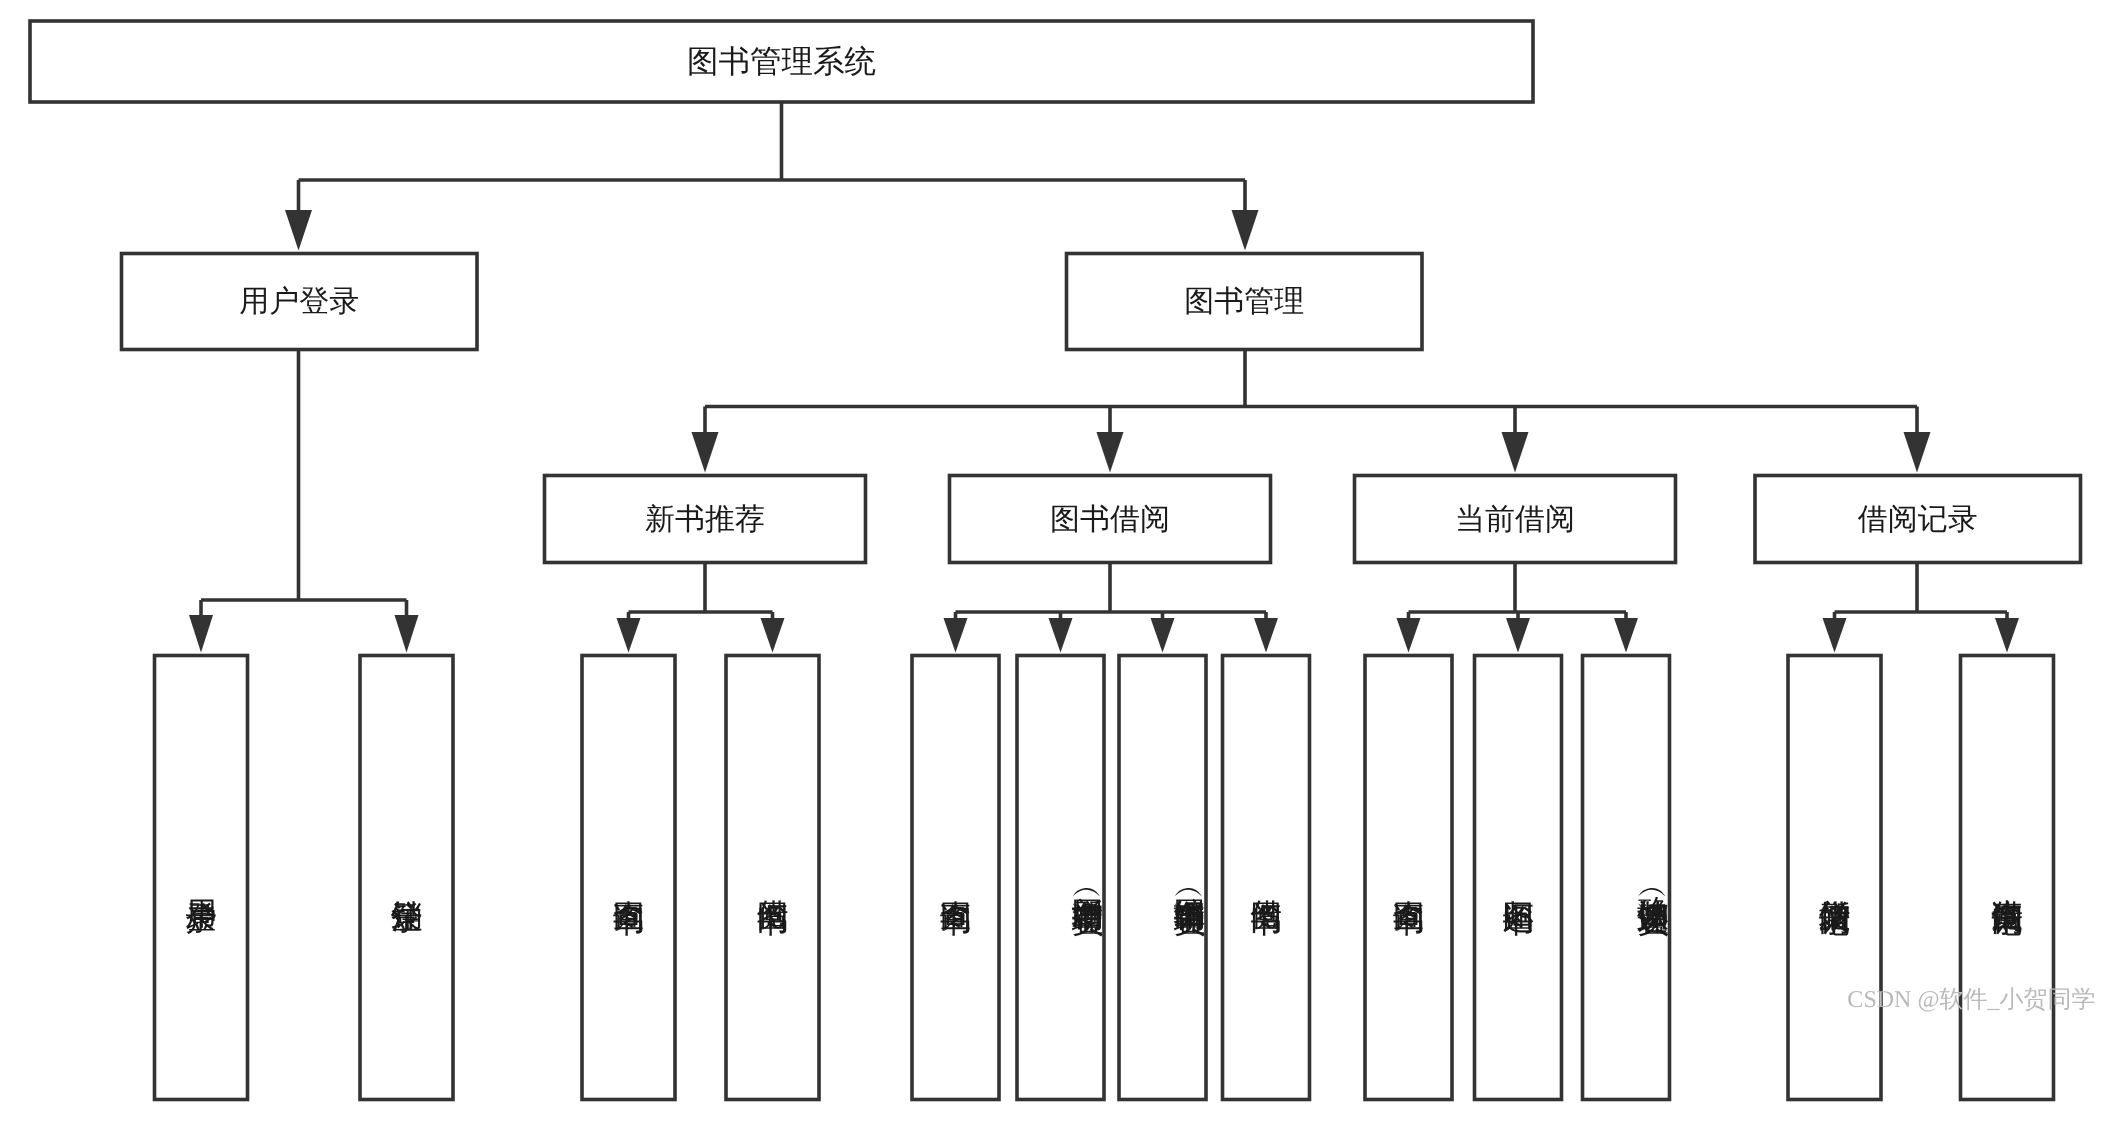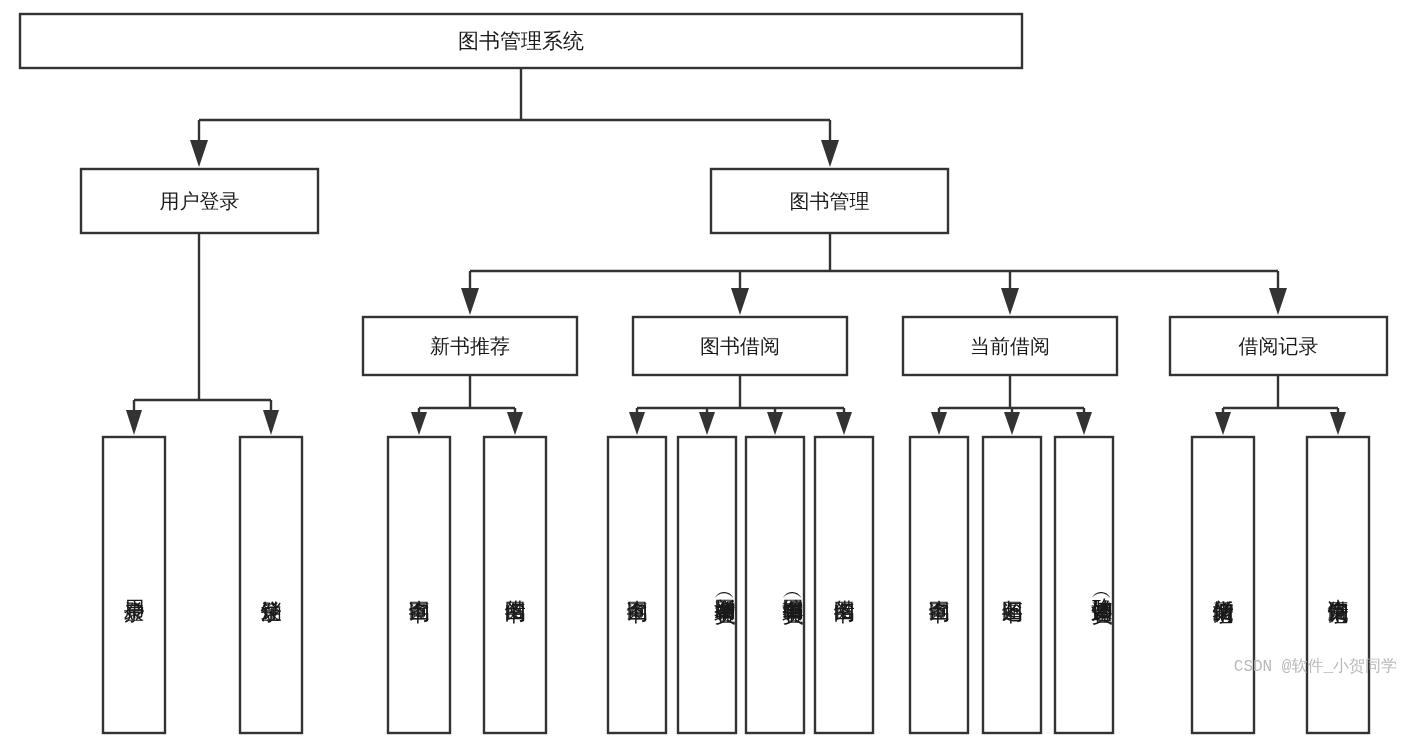--- a/index.html
+++ b/index.html
@@ -69,21 +69,21 @@
     display: flex;
     align-items: center;
     justify-content: center;
     white-space: nowrap;
     pointer-events: none;
   }
   .watermark {
     position: absolute;
     right: 8px;
     bottom: 4px;
-    font-family: Liberation Mono, monospace;
+    font-family: Liberation Serif, serif;
     font-size: 16px;
     color: #b9b9b9;
     white-space: nowrap;
     user-select: none;
   }
 </style>
 </head>
 <body>
 
 <div id="diagram-root">

